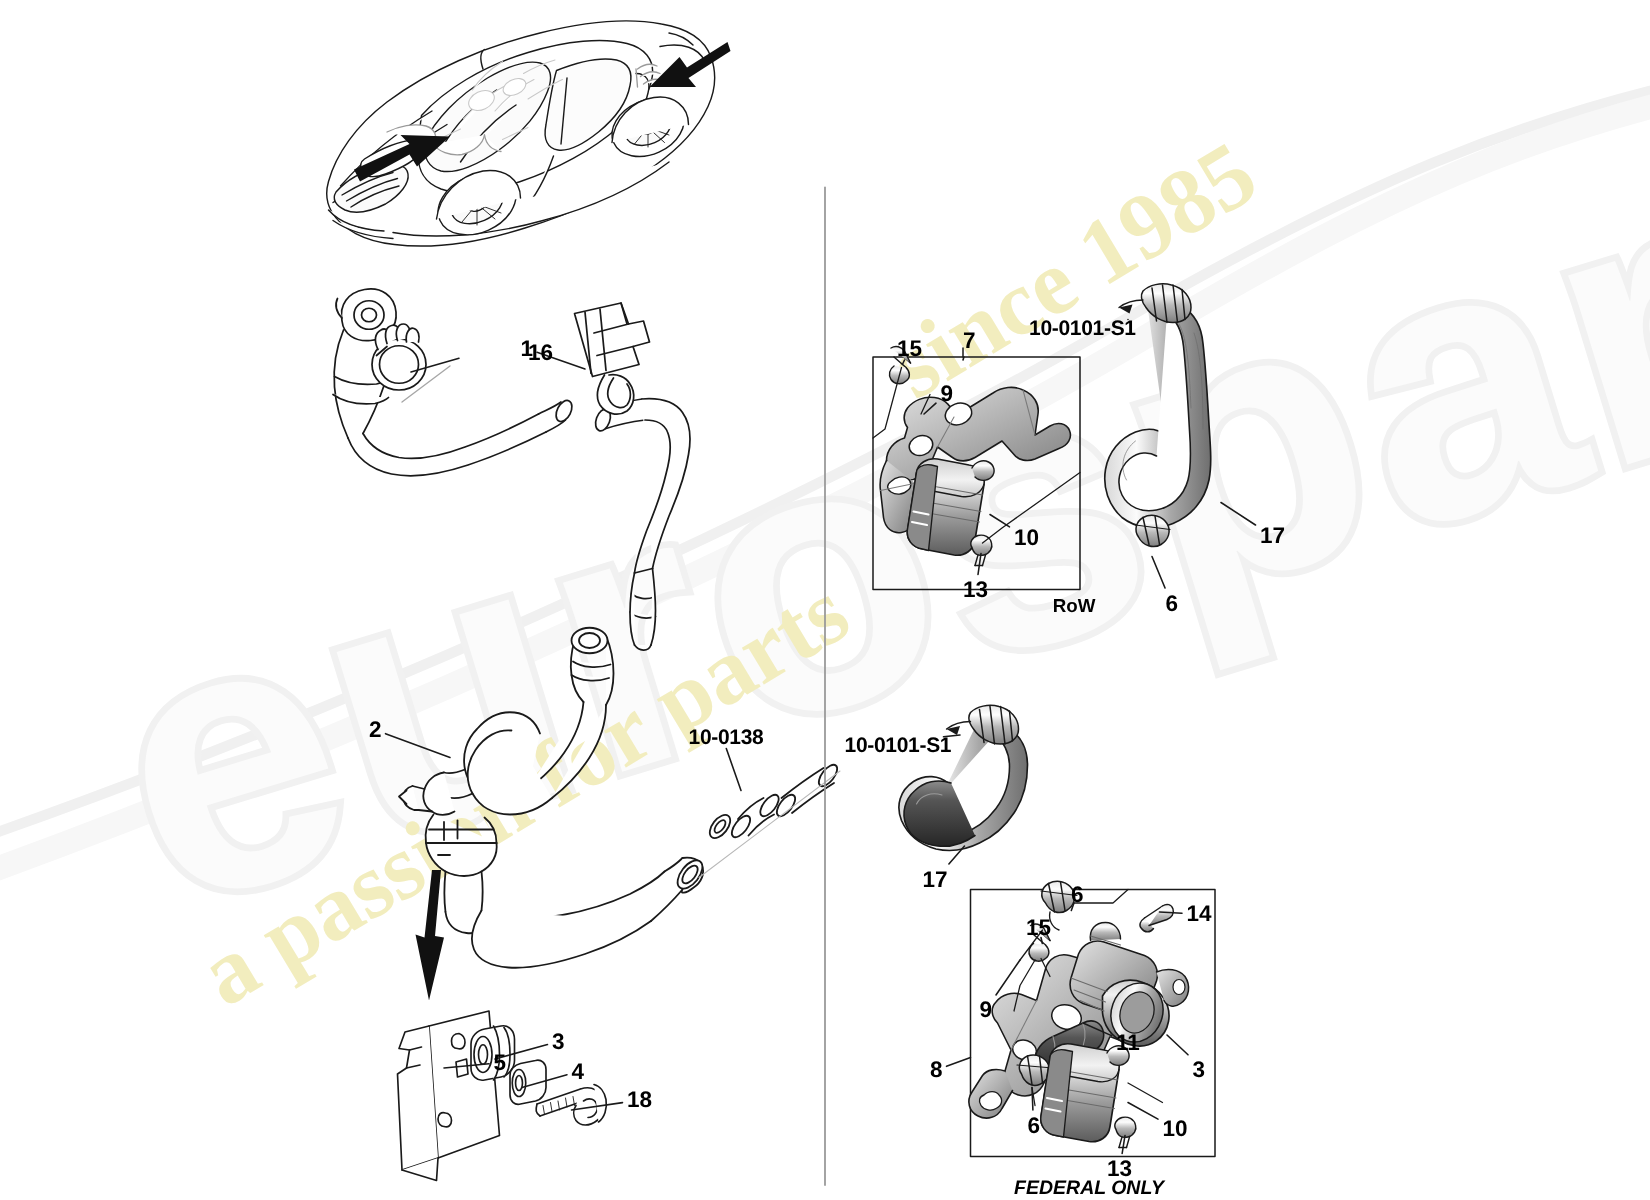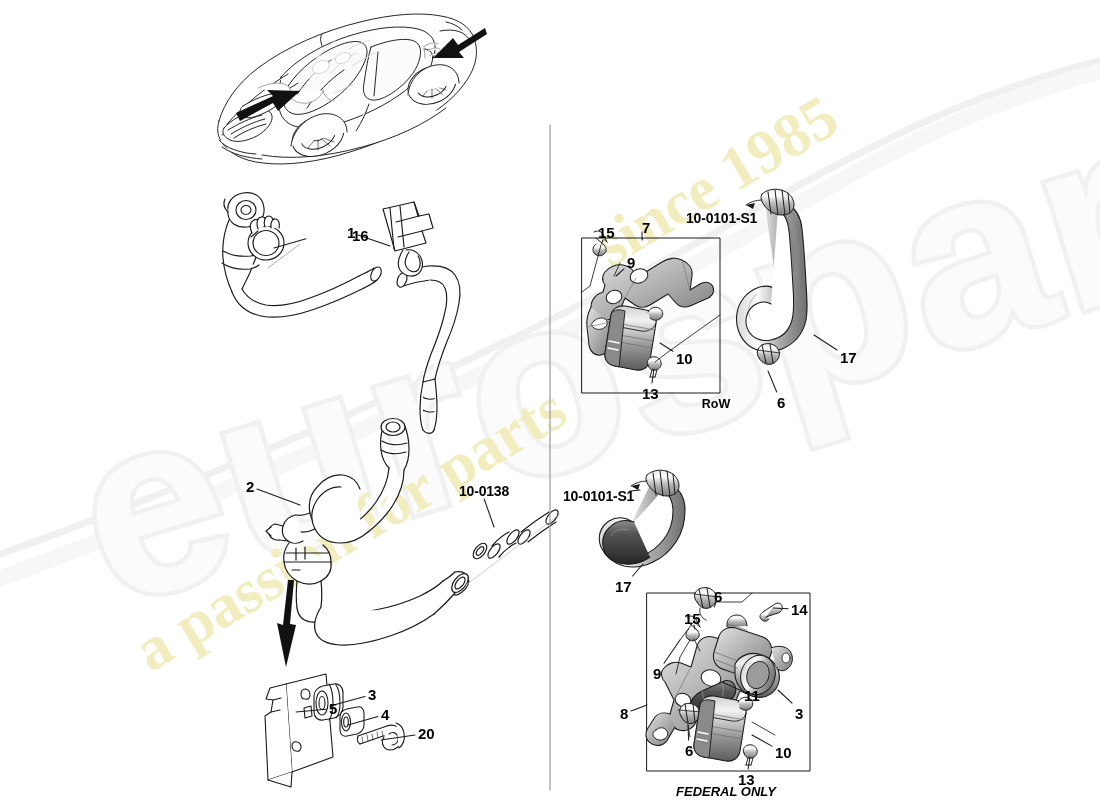--- a/index.html
+++ b/index.html
@@ -648,21 +648,21 @@
   </svg>
 
   <div id="callout-layer">
       <div class="callout cnum" style="left: 309px; top: 227px; margin-left: 43px;">16</div>
       <div class="callout cnum" style="left: 347px; top: 224px;">1</div>
       <div class="callout cnum" style="left: 246px; top: 478px;">2</div>
       <div class="callout ccode" style="left: 459px; top: 483px;">10-0138</div>
       <div class="callout cnum" style="left: 329px; top: 700px;">5</div>
       <div class="callout cnum" style="left: 368px; top: 686px;">3</div>
       <div class="callout cnum" style="left: 381px; top: 706px;">4</div>
-      <div class="callout cnum" style="left: 418px; top: 725px;">20</div>
+      <div class="callout cnum" style="left: 418px; top: 725px;">18</div>
       <div class="callout cnum" style="left: 598px; top: 224px;">15</div>
       <div class="callout cnum" style="left: 642px; top: 219px;">7</div>
       <div class="callout ccode" style="left: 686px; top: 210px;">10-0101-S1</div>
       <div class="callout cnum" style="left: 627px; top: 254px;">9</div>
       <div class="callout cnum" style="left: 676px; top: 350px;">10</div>
       <div class="callout cnum" style="left: 642px; top: 385px;">13</div>
       <div class="callout cnum" style="left: 777px; top: 394px;">6</div>
       <div class="callout cnum" style="left: 840px; top: 349px;">17</div>
       <div class="callout ccode" style="left: 563px; top: 488px;">10-0101-S1</div>
       <div class="callout cnum" style="left: 615px; top: 578px;">17</div>

